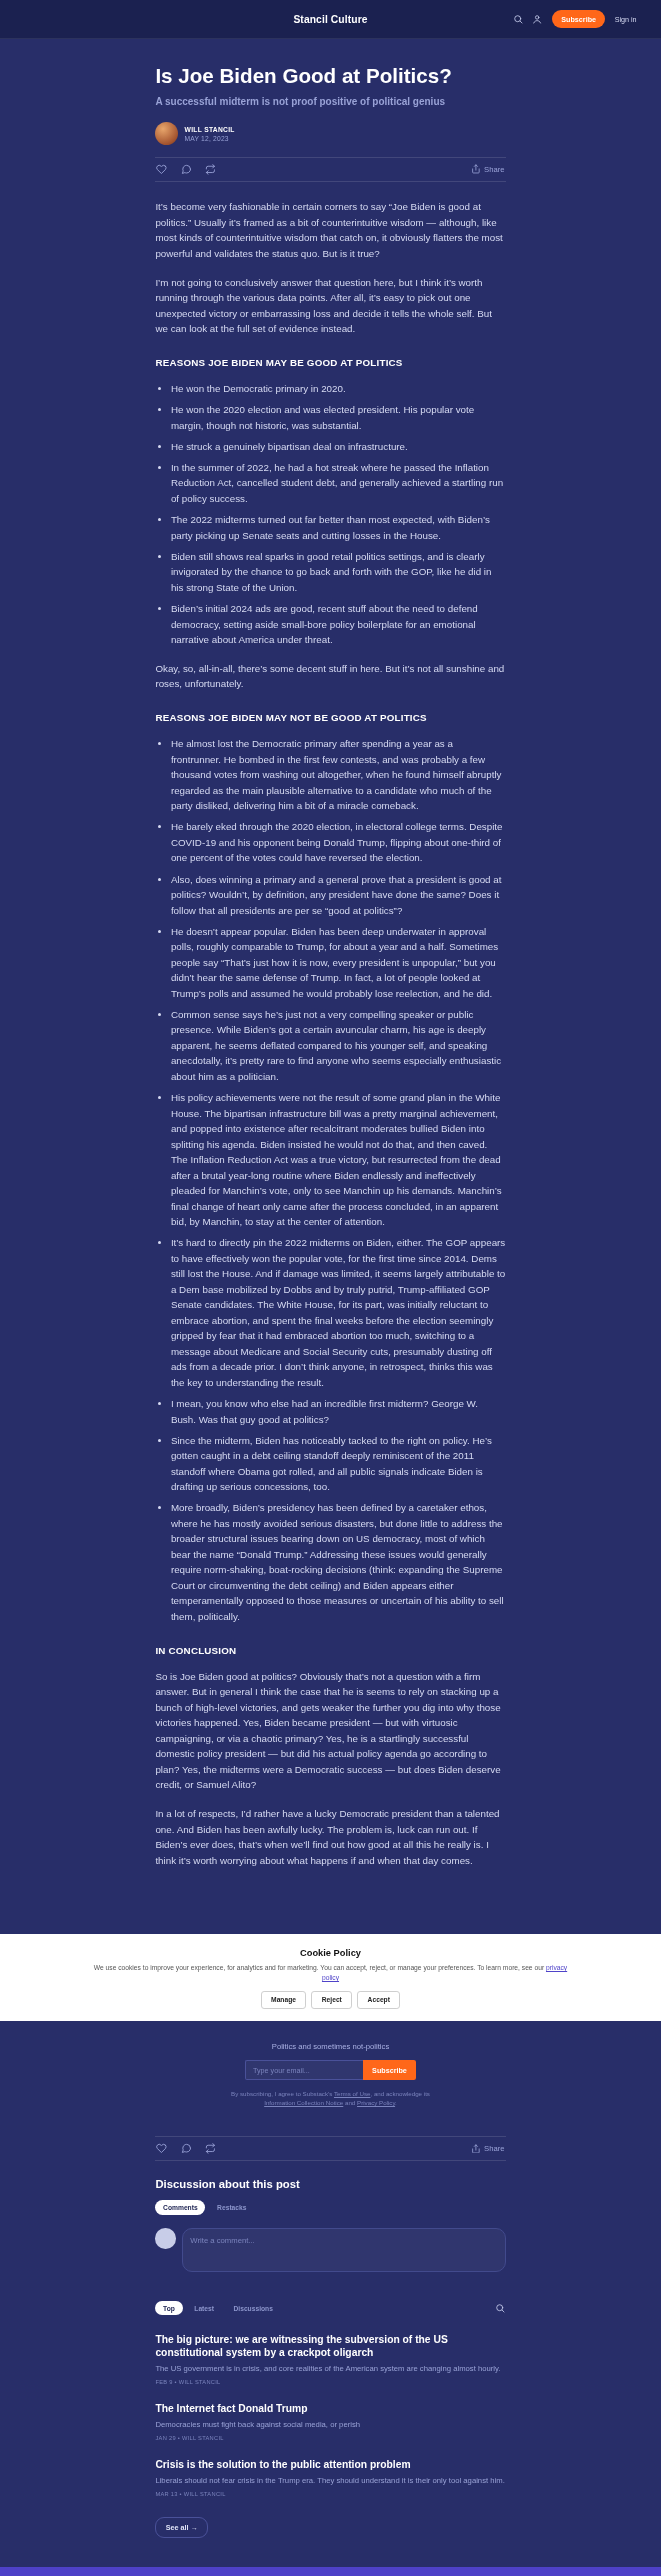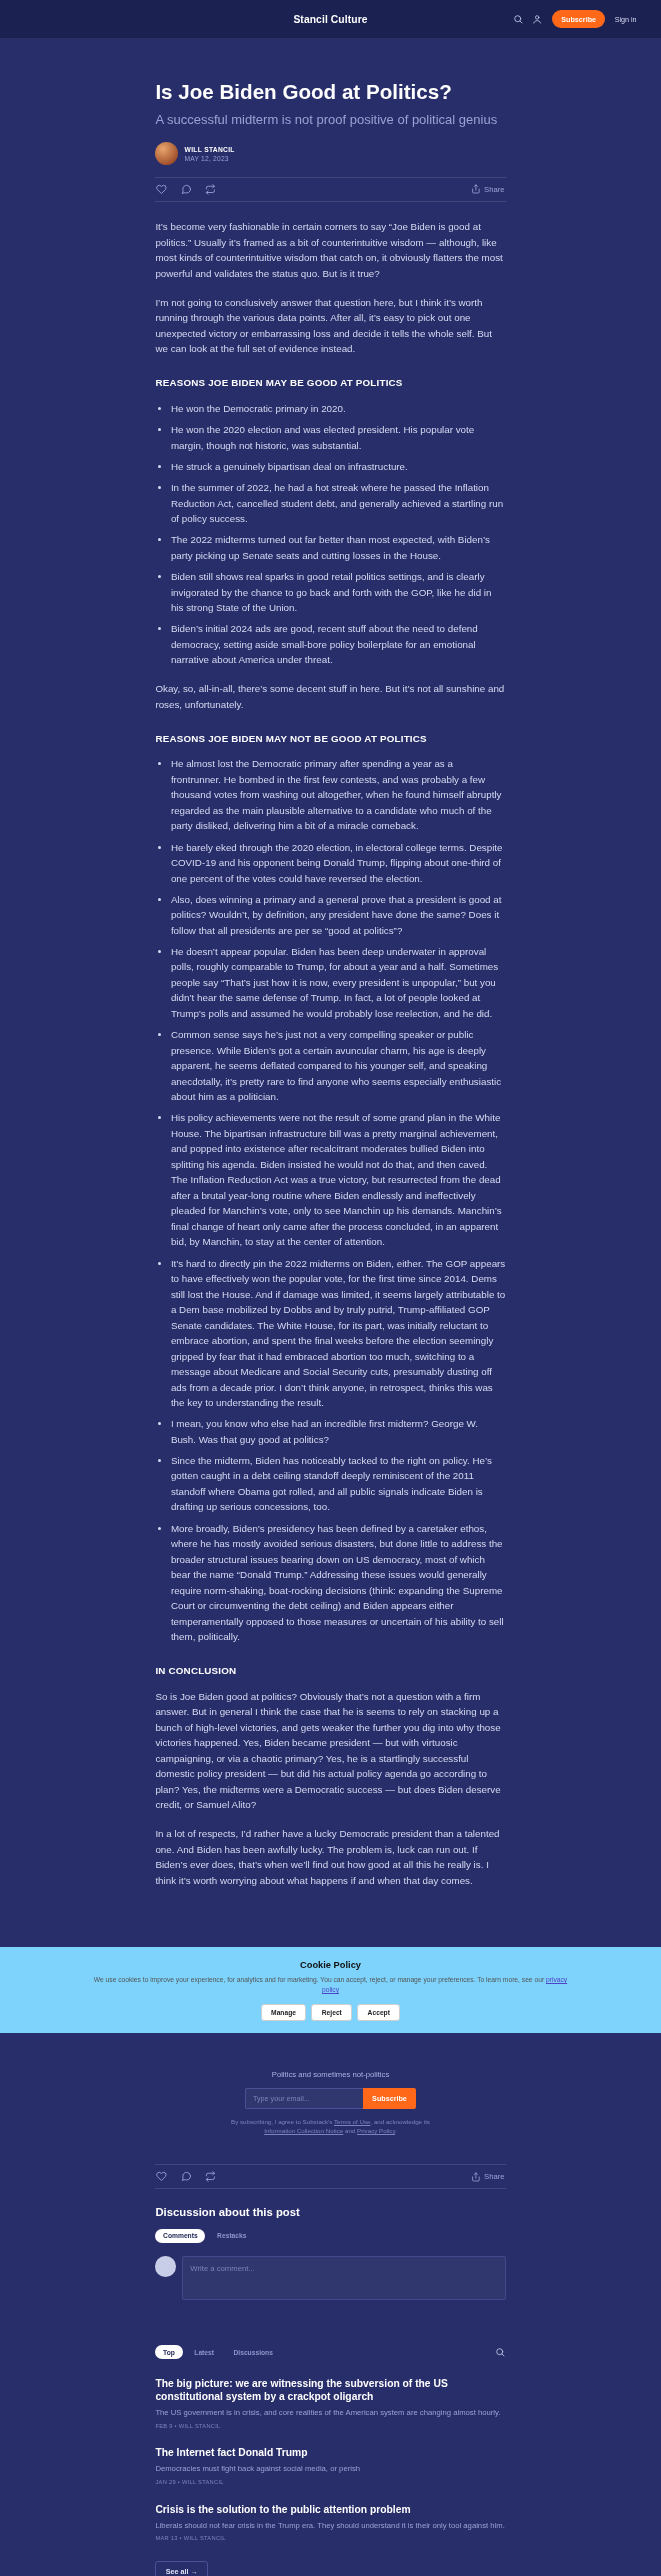--- a/index.html
+++ b/index.html
@@ -2,21 +2,21 @@
 <html style="font-size:8.2px"><head>
 <meta charset="utf-8">
 <style>
   * { box-sizing: border-box; }
   html, body { margin: 0; padding: 0; }
   body {
     background: #282e69;
     font-family: "Liberation Sans", sans-serif;
     color: #d6daf2;
   }
-  .container { max-width: 375px; margin: 16px auto; padding: 0 12.4px; }
+  .container { max-width: 375px; margin: 0 auto; padding: 0 12.4px; }
 
   
   .site-header {
     background: #1b2150;
     border-bottom: 0.5px solid rgba(255,255,255,0.08);
     height: 39px;
     position: relative;
   }
   .header-inner {
     max-width: 637px; margin: 0 auto; height: 100%;
@@ -30,21 +30,21 @@
   .subscribe-pill {
     background: #ff6719; color: #fff; font-weight: 700; font-size: 7.2px;
     border: none; border-radius: 10.3px; padding: 4.6px 9.3px; cursor: pointer;
     font-family: "Liberation Sans", sans-serif;
   }
   .signin { color: #d6daf2; font-size: 7.2px; text-decoration: none; cursor: pointer; }
 
   
   .post-head { padding-top: 25px; }
   h1.post-title { color: #ffffff; font-size: 20.6px; line-height: 1.15; font-weight: 700; margin: 0 0 7.2px 0; }
-  .post-subtitle { color: #99a2d6; font-size: 13px; line-height: 1.4; font-weight: 400; margin: 0 0 13.4px 0; }
+  .post-subtitle { color: #99a2d6; font-size: 10px; line-height: 1.4; font-weight: 700; margin: 0 0 13.4px 0; }
   .author-row { display: flex; align-items: center; gap: 6.2px; margin-bottom: 11.3px; }
   .avatar {
     width: 23px; height: 23px; border-radius: 50%;
     background: radial-gradient(circle at 35% 30%, #e8a56b, #a4542f 70%, #6e3318);
     flex: 0 0 auto; cursor: pointer;
   }
   .author-name { color: #ffffff; font-size: 6.7px; font-weight: 700; letter-spacing: 0.3px; cursor: pointer; }
   .post-date { color: #99a2d6; font-size: 6.7px; letter-spacing: 0.2px; margin-top: 2.1px; }
 
   .action-bar {
@@ -61,21 +61,21 @@
 
   
   .article-body { padding: 17.5px 0 29px 0; font-size: 9.8px; line-height: 15.5px; color: #d6daf2; }
   .article-body p { margin: 0 0 13.4px 0; }
   .article-body h3 { color: #ffffff; font-size: 9.8px; font-weight: 700; margin: 18.5px 0 10.3px 0; letter-spacing: 0.2px; }
   .article-body ul { margin: 0 0 13.4px 0; padding-left: 15.5px; }
   .article-body li { margin-bottom: 5.7px; }
 
   
   .cookie-banner {
-    background: #7dd3fc; text-align: center; padding: 13.4px 12.4px 12.4px 12.4px;
+    background: #ffffff; text-align: center; padding: 13.4px 12.4px 12.4px 12.4px; margin-top: 24px;
   }
   .cookie-banner h4 { margin: 0 0 5.2px 0; color: #111; font-size: 9.3px; font-weight: 700; }
   .cookie-banner p { margin: 0 auto; max-width: 474px; color: #555; font-size: 6.7px; line-height: 1.5; }
   .cookie-banner a { color: #4f43c9; text-decoration: underline; cursor: pointer; }
   .cookie-buttons { margin-top: 8.2px; display: flex; gap: 5.2px; justify-content: center; }
   .cookie-btn {
     font-family: "Liberation Sans", sans-serif; font-size: 6.7px; font-weight: 600;
     padding: 4.1px 9.3px; border-radius: 3.1px; cursor: pointer;
     background: #ffffff; color: #222; border: 0.5px solid #cfcfcf;
   }
@@ -106,36 +106,36 @@
   .tab-pill {
     font-size: 6.7px; font-weight: 700; padding: 3.6px 7.7px; border-radius: 9.3px;
     border: none; cursor: pointer; font-family: "Liberation Sans", sans-serif;
     background: transparent; color: #8d96cc;
   }
   .tab-pill.active { background: #ffffff; color: #1b2150; }
   .composer { display: flex; gap: 6.2px; margin-top: 13.4px; }
   .composer-avatar { width: 20.6px; height: 20.6px; border-radius: 50%; background: #c8cde8; flex: 0 0 auto; }
   .composer-input {
     flex: 1; height: 44px; resize: none; background: rgba(255,255,255,0.04);
-    border: 0.5px solid #424a8d; border-radius: 2px; padding: 7.2px;
+    border: 0.5px solid #424a8d; border-radius: 10px; padding: 7.2px;
     color: #fff; font-size: 7.7px; font-family: "Liberation Sans", sans-serif;
   }
   .composer-input::placeholder { color: #7b84bd; }
 
   
   .more-posts { padding-top: 29px; padding-bottom: 29px; }
   .posts-tabs { display: flex; align-items: center; gap: 4.1px; }
   .posts-tabs .spacer { flex: 1; }
   .post-item { margin-top: 17.5px; cursor: pointer; }
   .post-item-title { color: #ffffff; font-size: 10.3px; font-weight: 700; line-height: 1.3; margin: 0; }
   .post-item-sub { color: #99a2d6; font-size: 7.7px; line-height: 1.45; margin: 3.6px 0 0 0; }
   .post-item-meta { color: #7b84bd; font-size: 5.7px; letter-spacing: 0.3px; margin-top: 4.6px; }
   .see-all {
     margin-top: 19.6px; display: inline-block; background: transparent;
-    border: 0.5px solid #4a5199; border-radius: 3px; color: #dfe3f7;
+    border: 0.5px solid #4a5199; border-radius: 9px; color: #dfe3f7;
     font-size: 7.2px; font-weight: 600; padding: 5.2px 9.3px; cursor: pointer;
     font-family: "Liberation Sans", sans-serif;
   }
 
   
   .footer-cta { background: #4e41c8; text-align: center; padding: 27px 12.4px 31px 12.4px; }
 </style>
 </head>
 <body>
 

